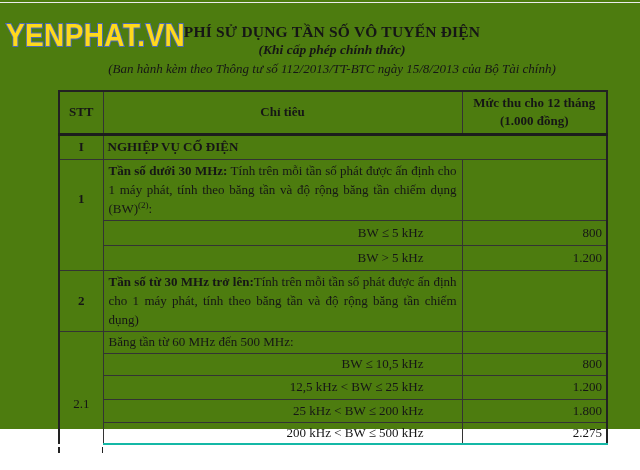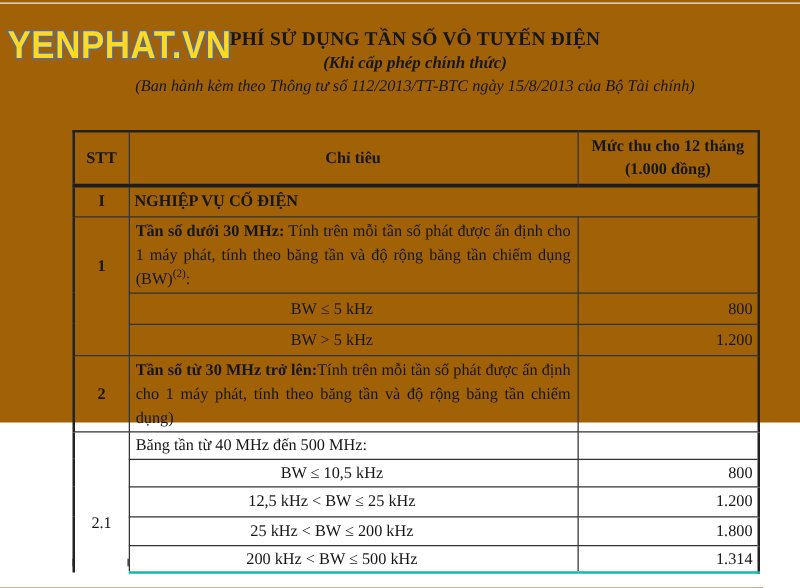--- a/index.html
+++ b/index.html
@@ -1,21 +1,21 @@
 <!DOCTYPE html>
 <html><head>
 <meta charset="utf-8">
 <style>
   html, body { margin: 0; padding: 0; }
   body {
     width: 640px; height: 470px; background: #ffffff; overflow: hidden;
     font-family: "Liberation Serif", serif; color: #161616;
     -webkit-font-smoothing: antialiased;
   }
-  .page { position: relative; width: 640px; height: 338px; background: #a16207; }
+  .page { position: relative; width: 640px; height: 429px; background: #4d7c0f; }
 
   
   .watermark {
     position: absolute; left: 6px; top: 19px;
     font-family: "Liberation Sans", sans-serif;
     font-weight: 800; font-size: 31px; line-height: 34px;
     letter-spacing: 0.5px;
     color: #ffd91c;
     -webkit-text-stroke: 2px #4b6cba;
     paint-order: stroke fill;
@@ -32,42 +32,42 @@
   .heading .subtitle {
     font-size: 13.5px; font-weight: bold; font-style: italic; line-height: 17px;
   }
   .heading .issued {
     font-size: 13px; font-style: italic; line-height: 16px; margin-top: 3px;
     white-space: nowrap;
   }
 
   
   table.fee {
-    position: absolute; left: 58px; top: 104px;
+    position: absolute; left: 58px; top: 90px;
     border-collapse: collapse; table-layout: fixed; width: 548px;
     font-size: 13px; color: #161616;
   }
   .fee td, .fee th {
     border: 1px solid #333; padding: 0 4px; overflow: hidden;
     font-weight: normal; vertical-align: middle;
   }
   
   .fee .b-top    { border-top: 2px solid #222; }
   .fee .b-left   { border-left: 2px solid #222; }
   .fee .b-right  { border-right: 2px solid #222; }
   .fee .b-bottom { border-bottom: 2px solid #14b8a6; }
   .fee .hdr-bottom { border-bottom: 3px solid #1d1d1d; }
   .fee th { font-weight: bold; text-align: center; line-height: 18px; }
   .fee .stt { text-align: center; }
   .fee .stt-bold { font-weight: bold; }
   .fee .section-row td { font-weight: bold; }
   .fee .desc { text-align: justify; line-height: 19px; padding: 1px 5px 2px 5px; vertical-align: top; }
   .fee .desc b { font-weight: bold; }
   .fee .desc sup { font-size: 9px; line-height: 0; }
-  .fee .label-center { text-align: center; padding-right: 38px; }
+  .fee .label-center { text-align: right; padding-right: 38px; }
   .fee .value { text-align: right; }
   .fee .band-label { text-align: left; padding-left: 5px; }
   .fee .no-bottom { border-bottom: none; }
   .fee .stt-1 { padding-bottom: 32px; }
   .fee .stt-21 { padding-top: 32px; }
 
   
   .stub { position: absolute; background: #222; }
   .stub-left  { left: 58px;  top: 447px; width: 2px; height: 6px; }
   .stub-div   { left: 102px; top: 447px; width: 1px; height: 6px; }
@@ -123,38 +123,38 @@
     </tr>
 
     <tr style="height:54px">
       <td class="b-left stt stt-bold">2</td>
       <td class="desc"><b>Tần số từ 30 MHz trở lên:</b><span>Tính trên mỗi tần số phát được ấn định cho 1 máy phát, tính theo băng tần và độ rộng băng tần chiếm dụng)</span></td>
       <td class="b-right"></td>
     </tr>
 
     <tr style="height:22px">
       <td class="b-left stt stt-21 no-bottom" rowspan="5">2.1</td>
-      <td class="band-label">Băng tần từ 40 MHz đến 500 MHz:</td>
+      <td class="band-label">Băng tần từ 60 MHz đến 500 MHz:</td>
       <td class="b-right"></td>
     </tr>
     <tr style="height:22px">
       <td class="label-center">BW ≤ 10,5 kHz</td>
       <td class="b-right value">800</td>
     </tr>
     <tr style="height:24px">
       <td class="label-center">12,5 kHz &lt; BW ≤ 25 kHz</td>
       <td class="b-right value">1.200</td>
     </tr>
     <tr style="height:23px">
       <td class="label-center">25 kHz &lt; BW ≤ 200 kHz</td>
       <td class="b-right value">1.800</td>
     </tr>
     <tr style="height:22px">
       <td class="label-center b-bottom">200 kHz &lt; BW ≤ 500 kHz</td>
-      <td class="b-right value b-bottom">1.314</td>
+      <td class="b-right value b-bottom">2.275</td>
     </tr>
   </tbody>
     </table>
 
   <div class="stub stub-left"></div>
   <div class="stub stub-div"></div>
 
 </div>
 
 </body></html>

